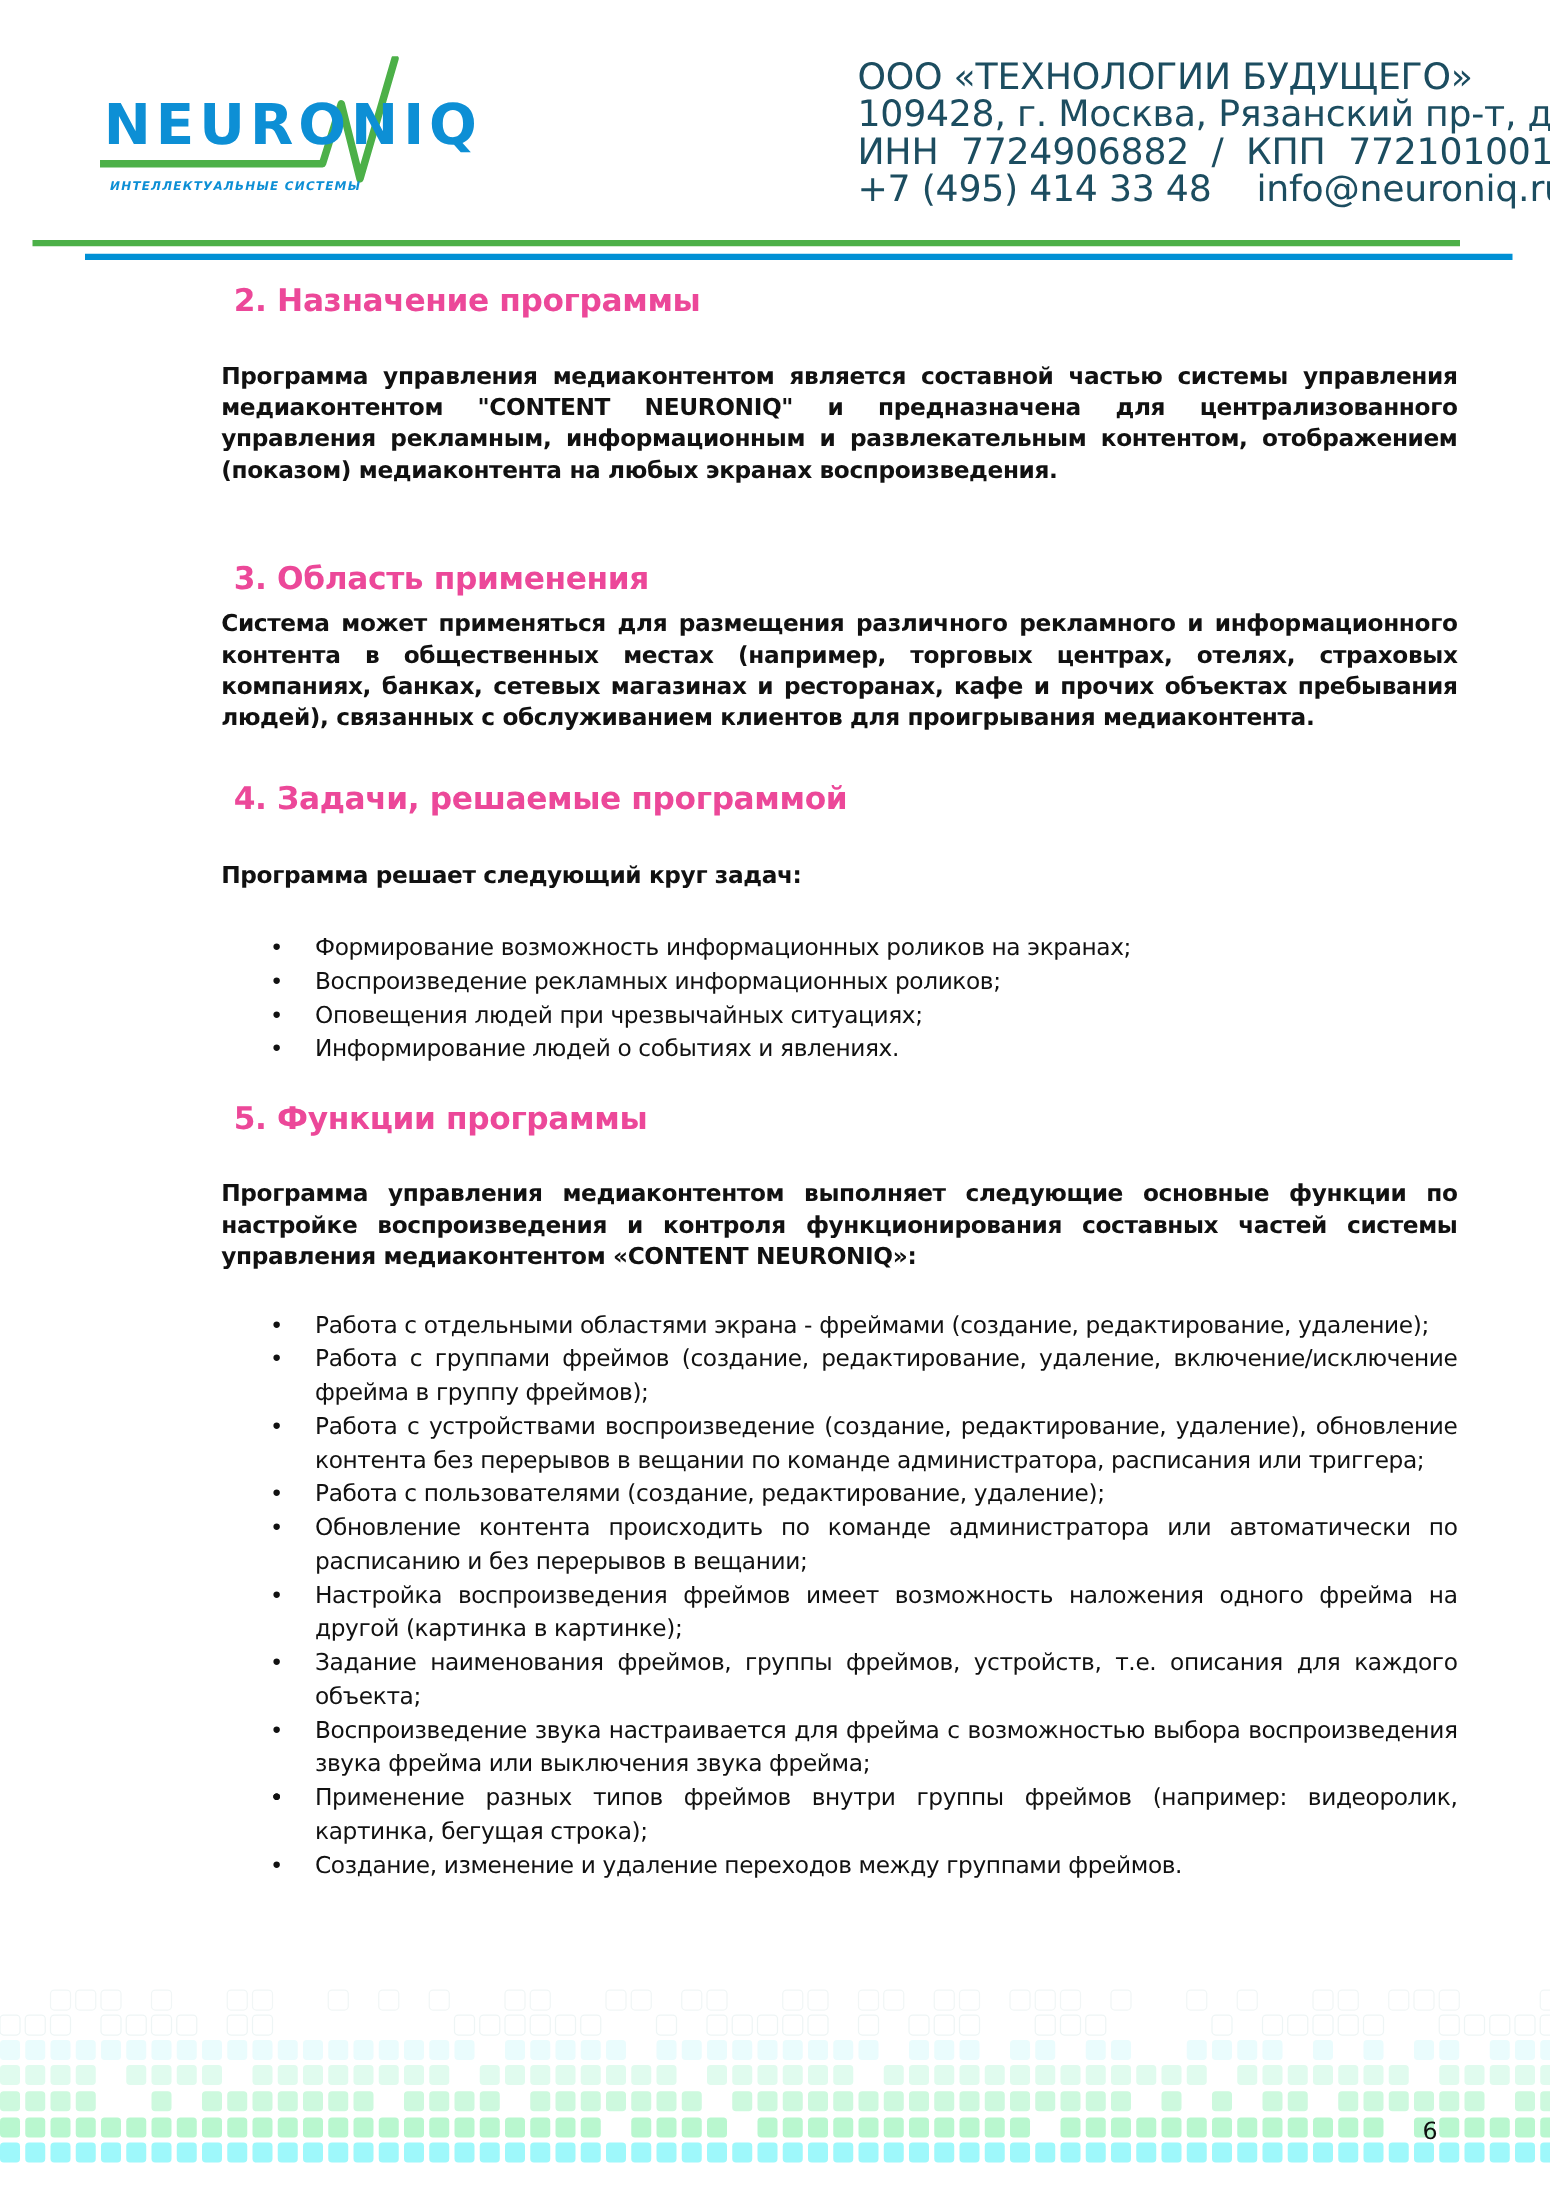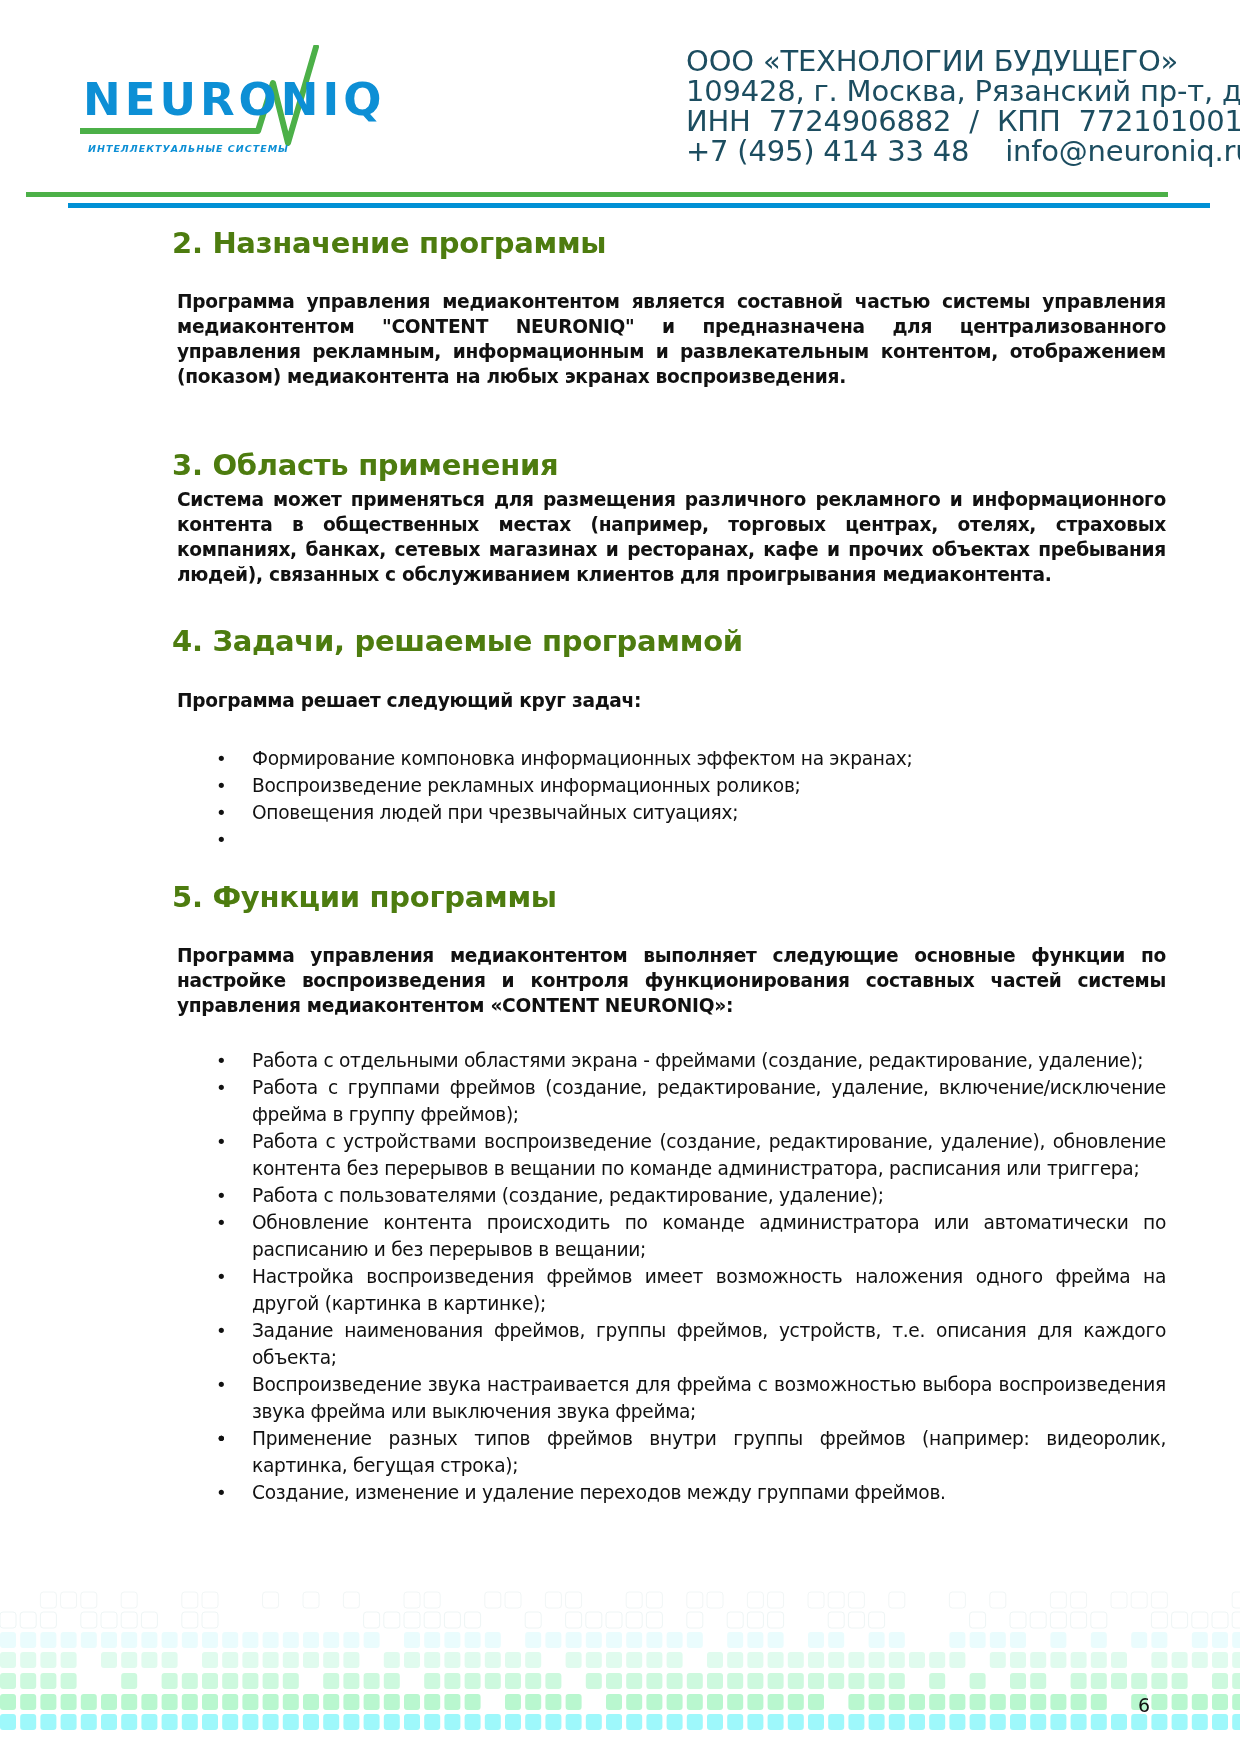--- a/index.html
+++ b/index.html
@@ -10,22 +10,22 @@
   .logo { position:absolute; left:80px; top:45px; width:330px; height:115px; }
   .logo svg { width:100%; height:100%; display:block; }
   .company { position:absolute; left:686px; top:46px; color:#1c4d60;
              font-family:"DejaVu Sans", sans-serif; font-size:29px; line-height:30px;
              letter-spacing:-0.2px; }
   .company div { white-space:pre; }
   .rule-green { position:absolute; left:26px; top:192px; width:1142px; height:5px; background:#4cb048; }
   .rule-blue  { position:absolute; left:68px; top:203px; width:1142px; height:5px; background:#0090d5; }
 
   
-  .section-title { position:absolute; left:172px; font-family:"DejaVu Sans", sans-serif;
-                   font-weight:bold; font-size:29px; color:#4d7c0f; letter-spacing:-0.3px; white-space:nowrap; }
+  .section-title { position:absolute; left:187px; font-family:"DejaVu Sans", sans-serif;
+                   font-weight:bold; font-size:25px; color:#ec4899; letter-spacing:-0.3px; white-space:nowrap; }
   .para { position:absolute; left:177px; width:989px; font-size:18.6px; line-height:25px;
           text-align:justify; text-align-last:left; color:#111; letter-spacing:-0.3px;font-weight:bold; }
   .para.single { text-align:right; }
   ul.list { position:absolute; left:177px; width:989px; margin:0; padding:0; list-style:none;
             font-size:18.6px; line-height:27px; letter-spacing:-0.3px; }
   ul.list li { position:relative; padding-left:75px; text-align:justify; text-align-last:left; }
   ul.list li .bullet { position:absolute; left:39px; top:0; font-size:18px; }
 
   
   .footer-grid { position:absolute; left:0; bottom:0; width:1240px; height:230px; }
@@ -57,24 +57,24 @@
 
 <div class="section-title" style="top:226px;">2. Назначение программы</div>
 <div class="para" style="top:289px;">Программа управления медиаконтентом является составной частью системы управления медиаконтентом "CONTENT NEURONIQ" и предназначена для централизованного управления рекламным, информационным и развлекательным контентом, отображением (показом) медиаконтента на любых экранах воспроизведения.</div>
 
 <div class="section-title" style="top:425px;margin-top:23px;">3. Область применения</div>
 <div class="para" style="top:487px;">Система может применяться для размещения различного рекламного и информационного контента в общественных местах (например, торговых центрах, отелях, страховых компаниях, банках, сетевых магазинах и ресторанах, кафе и прочих объектах пребывания людей), связанных с обслуживанием клиентов для проигрывания медиаконтента.</div>
 
 <div class="section-title" style="top:624px;">4. Задачи, решаемые программой</div>
 <div class="para single" style="top:688px;">Программа решает следующий круг задач:</div>
 <ul class="list" style="top:745px;">
-  <li><span class="bullet">•</span><span>Формирование компоновка информационных эффектом на экранах;</span></li>
+  <li><span class="bullet">•</span><span>Формирование возможность информационных роликов на экранах;</span></li>
   <li><span class="bullet">•</span><span>Воспроизведение рекламных информационных роликов;</span></li>
   <li><span class="bullet">•</span><span>Оповещения людей при чрезвычайных ситуациях;</span></li>
-  <li><span class="bullet">•</span></li>
+  <li><span class="bullet">•</span><span>Информирование людей о событиях и явлениях.</span></li>
 </ul>
 
 <div class="section-title" style="top:880px;">5. Функции программы</div>
 <div class="para" style="top:943px;">Программа управления медиаконтентом выполняет следующие основные функции по настройке воспроизведения и контроля функционирования составных частей системы управления медиаконтентом «CONTENT NEURONIQ»:</div>
 <ul class="list" style="top:1047px;">
   <li><span class="bullet">•</span><span>Работа с отдельными областями экрана - фреймами (создание, редактирование, удаление);</span></li>
   <li><span class="bullet">•</span><span>Работа с группами фреймов (создание, редактирование, удаление, включение/исключение фрейма в группу фреймов);</span></li>
   <li><span class="bullet">•</span><span>Работа с устройствами воспроизведение (создание, редактирование, удаление), обновление контента без перерывов в вещании по команде администратора, расписания или триггера;</span></li>
   <li><span class="bullet">•</span><span>Работа с пользователями (создание, редактирование, удаление);</span></li>
   <li><span class="bullet">•</span><span>Обновление контента происходить по команде администратора или автоматически по расписанию и без перерывов в вещании;</span></li>

